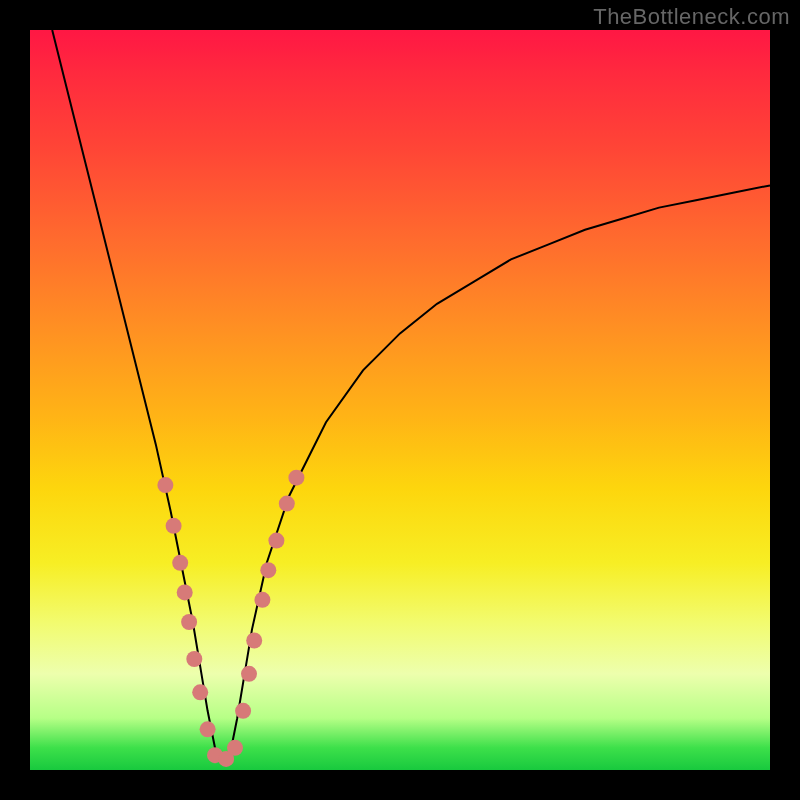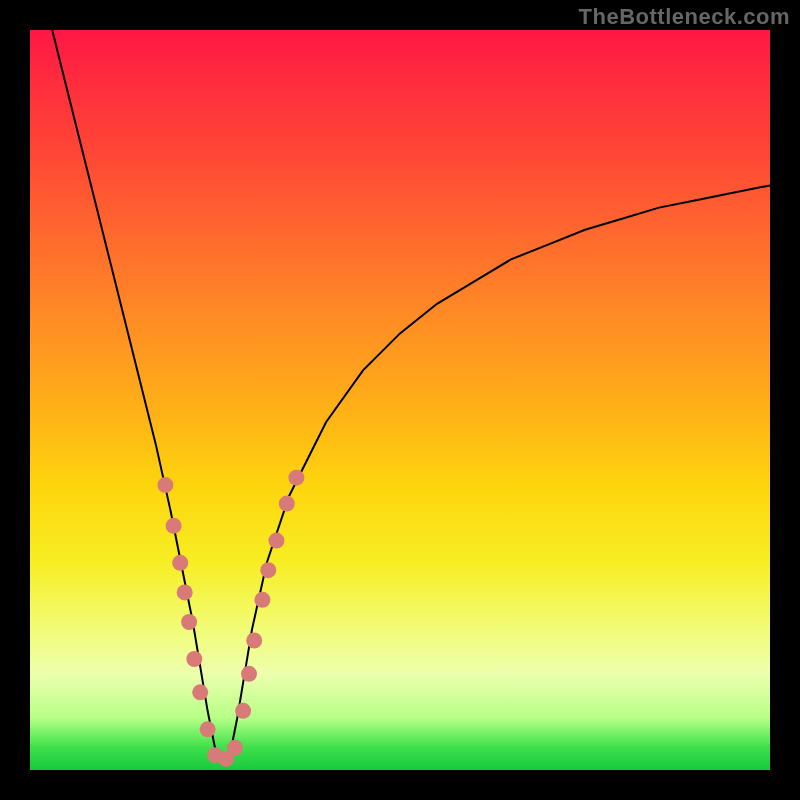--- a/index.html
+++ b/index.html
@@ -16,21 +16,21 @@
     width: 800px;
     height: 800px;
     background: #000;
   }
   .watermark {
     position: absolute;
     top: 4px;
     right: 10px;
     color: #666;
     font-size: 22px;
-    font-weight: 700;
+    font-weight: 400;
     letter-spacing: 0.5px;
     z-index: 10;
   }
   .plot {
     position: absolute;
     left: 30px;
     top: 30px;
     width: 740px;
     height: 740px;
     

